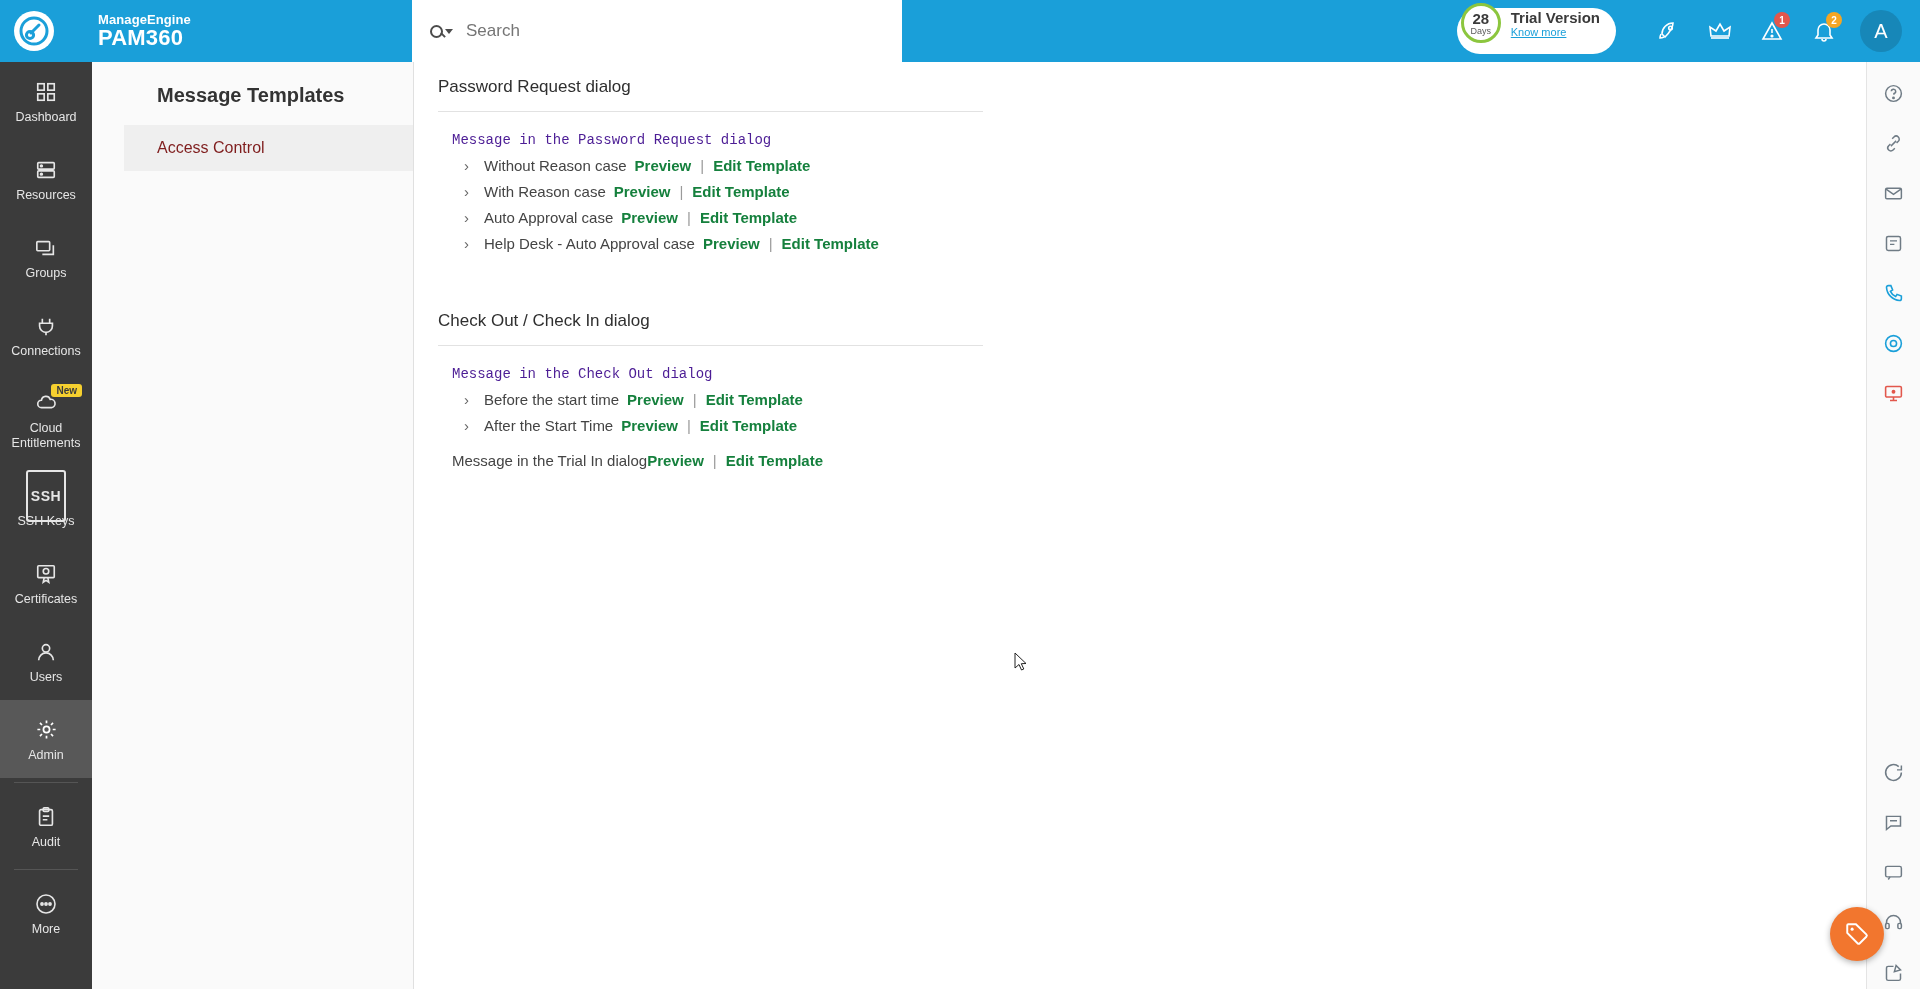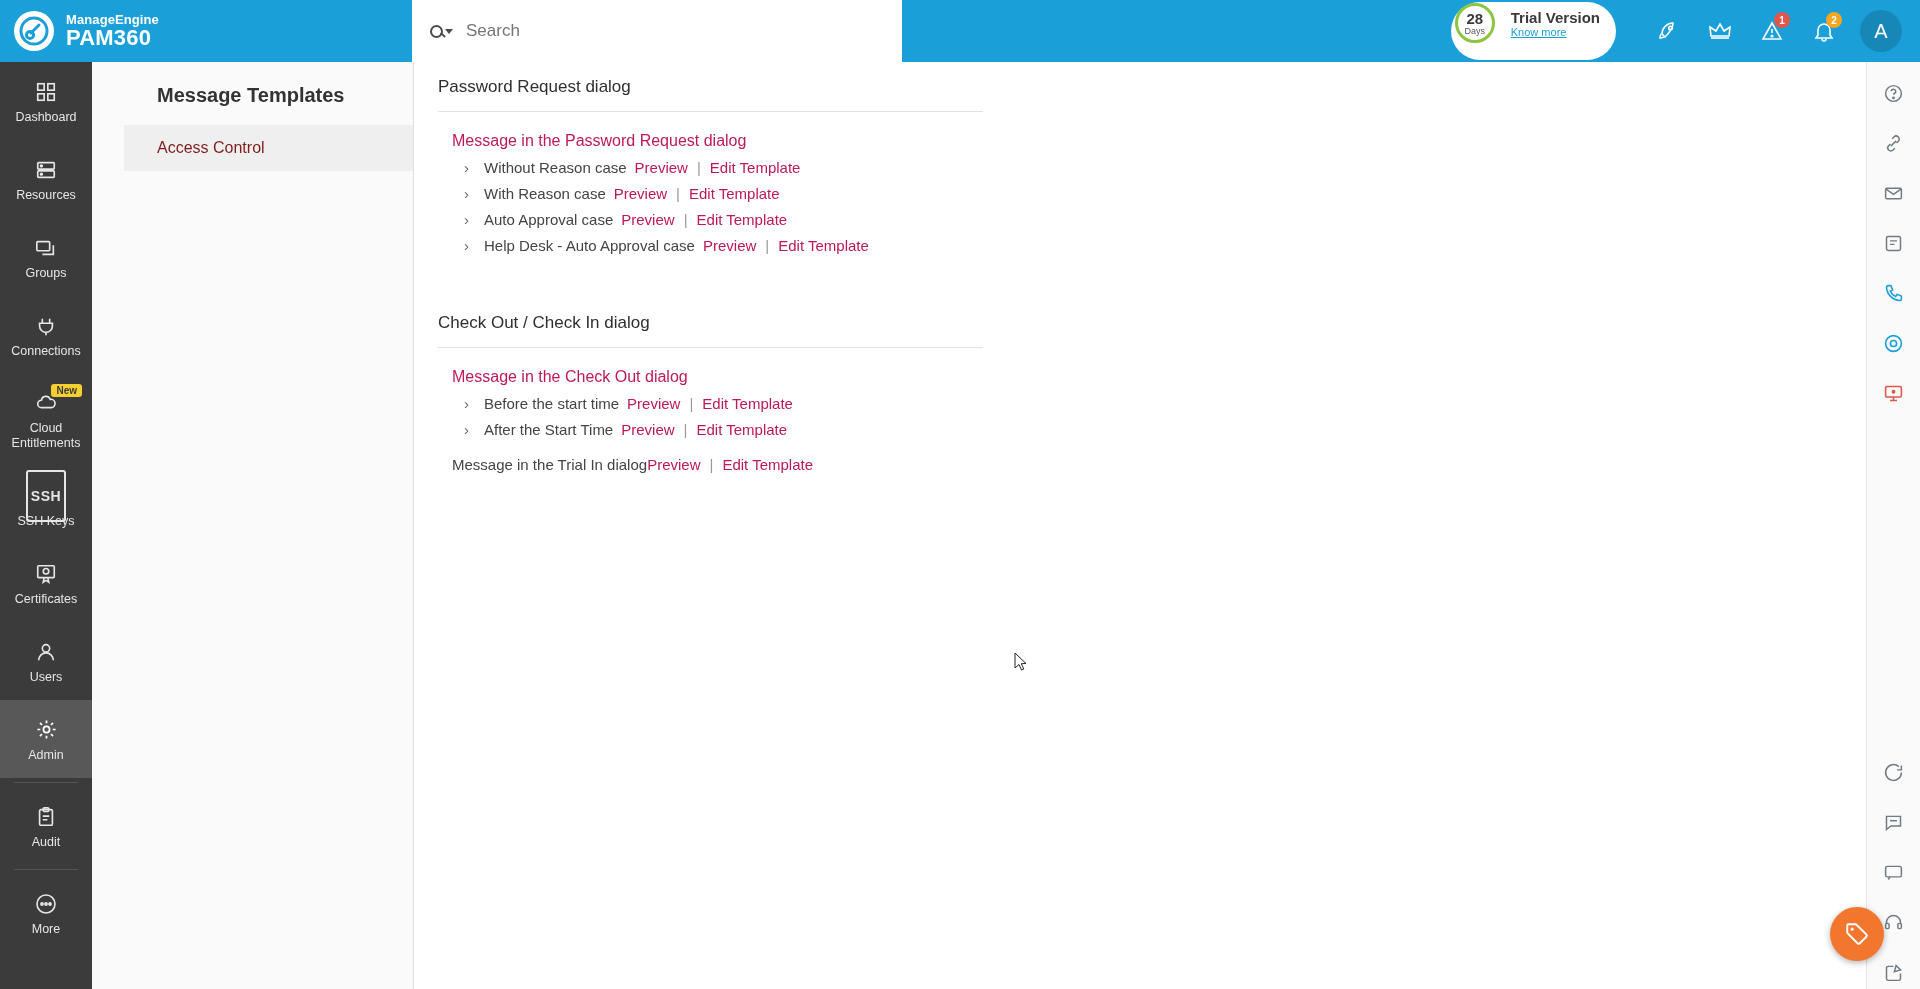--- a/index.html
+++ b/index.html
@@ -22,21 +22,21 @@
     width: 412px; height: 62px;
     display: flex; align-items: center; gap: 12px;
     padding-left: 14px;
   }
   .brand-logo {
     width: 40px; height: 40px; border-radius: 50%;
     background: #ffffff;
     display: flex; align-items: center; justify-content: center;
   }
   .brand-logo svg { display: block; }
-  .brand-text { line-height: 1.05; color: #fff; }
+  .brand-text { line-height: 1.05; color: #fff; margin-left: 32px; }
   .brand-text .me { font-size: 13px; font-weight: bold; letter-spacing: .1px;}
   .brand-text .prod { font-size: 22px; font-weight: bold; letter-spacing: .2px;}
   .searchwrap {
     width: 490px; height: 62px; background: #ffffff;
     display: flex; align-items: center; gap: 10px; padding-left: 18px;
   }
   .search-icon { position: relative; width: 24px; height: 20px; display:flex; align-items:center;}
   .search-icon .mag {
     width: 13px; height: 13px; border: 2px solid #4c4c4c; border-radius: 50%;
     display: inline-block; position: relative;
@@ -52,22 +52,22 @@
   }
   .search-input {
     border: none; outline: none; font-size: 17px; color: #9a9a9a;
     width: 380px; font-family: "Liberation Sans", sans-serif;
     background: transparent;
   }
   .topbar-right {
     margin-left: auto; display: flex; align-items: center; gap: 0px; padding-right: 18px;
   }
   .trial {
-    display: flex; align-items: center; gap: 16px;
-    background: #ffffff; border-radius: 30px; height: 58px; padding: 0 16px 16px 4px;
+    display: flex; align-items: center; gap: 10px;
+    background: #ffffff; border-radius: 30px; height: 46px; padding: 0 16px 16px 4px;
     margin-right: 26px;
   }
   .trial-circle {
     width: 40px; height: 40px; border-radius: 50%;
     border: 3px solid #8cc63e; background: #fff;
     display: flex; flex-direction: column; align-items: center; justify-content: center;
     line-height: 1;
   }
   .trial-circle .n { font-size: 15px; font-weight: bold; color: #3b3b3b; }
   .trial-circle .d { font-size: 9px; color: #5a5a5a; margin-top: 1px;}
@@ -133,31 +133,31 @@
     position: absolute; top: 62px; left: 414px; width: 1422px; height: 927px;
     background: #ffffff; overflow: hidden;
   }
   .section { width: 545px; margin-left: 24px; }
   .section-head {
     font-size: 17px; font-weight: normal; color: #2f2f2f;
     padding: 15px 0 14px 0; border-bottom: 1px solid #e2e2e2;
   }
   .section-head.second { margin-top: 44px; }
   .sub-label {
-    font-size: 16px; color: #be185d; padding: 20px 0 0 14px;
+    font-size: 14px; color: #4c1d95; padding: 20px 0 0 14px; font-family: Liberation Mono, monospace;
   }
   .row {
     display: flex; align-items: center; gap: 0px;
     padding: 9px 0 0 26px; font-size: 15px; color: #444;
   }
   .chev {
     width: 20px; color: #666; font-size: 15px; display:inline-block;
   }
   .row .name { margin-right: 8px; }
-  .lnk { color: #be185d; cursor: pointer; }
+  .lnk { color: #15803d; cursor: pointer; font-weight: bold; }
   .sep { color: #9a9a9a; margin: 0 9px; }
   .inline-row {
     display: flex; align-items: center;
     font-size: 15px; color: #444; padding: 18px 0 0 14px;
   }
   
   .rightrail {
     position: absolute; top: 62px; right: 0; width: 54px; height: 927px;
     background: #fafafa; border-left: 1px solid #e4e4e4;
     display: flex; flex-direction: column; align-items: center;

